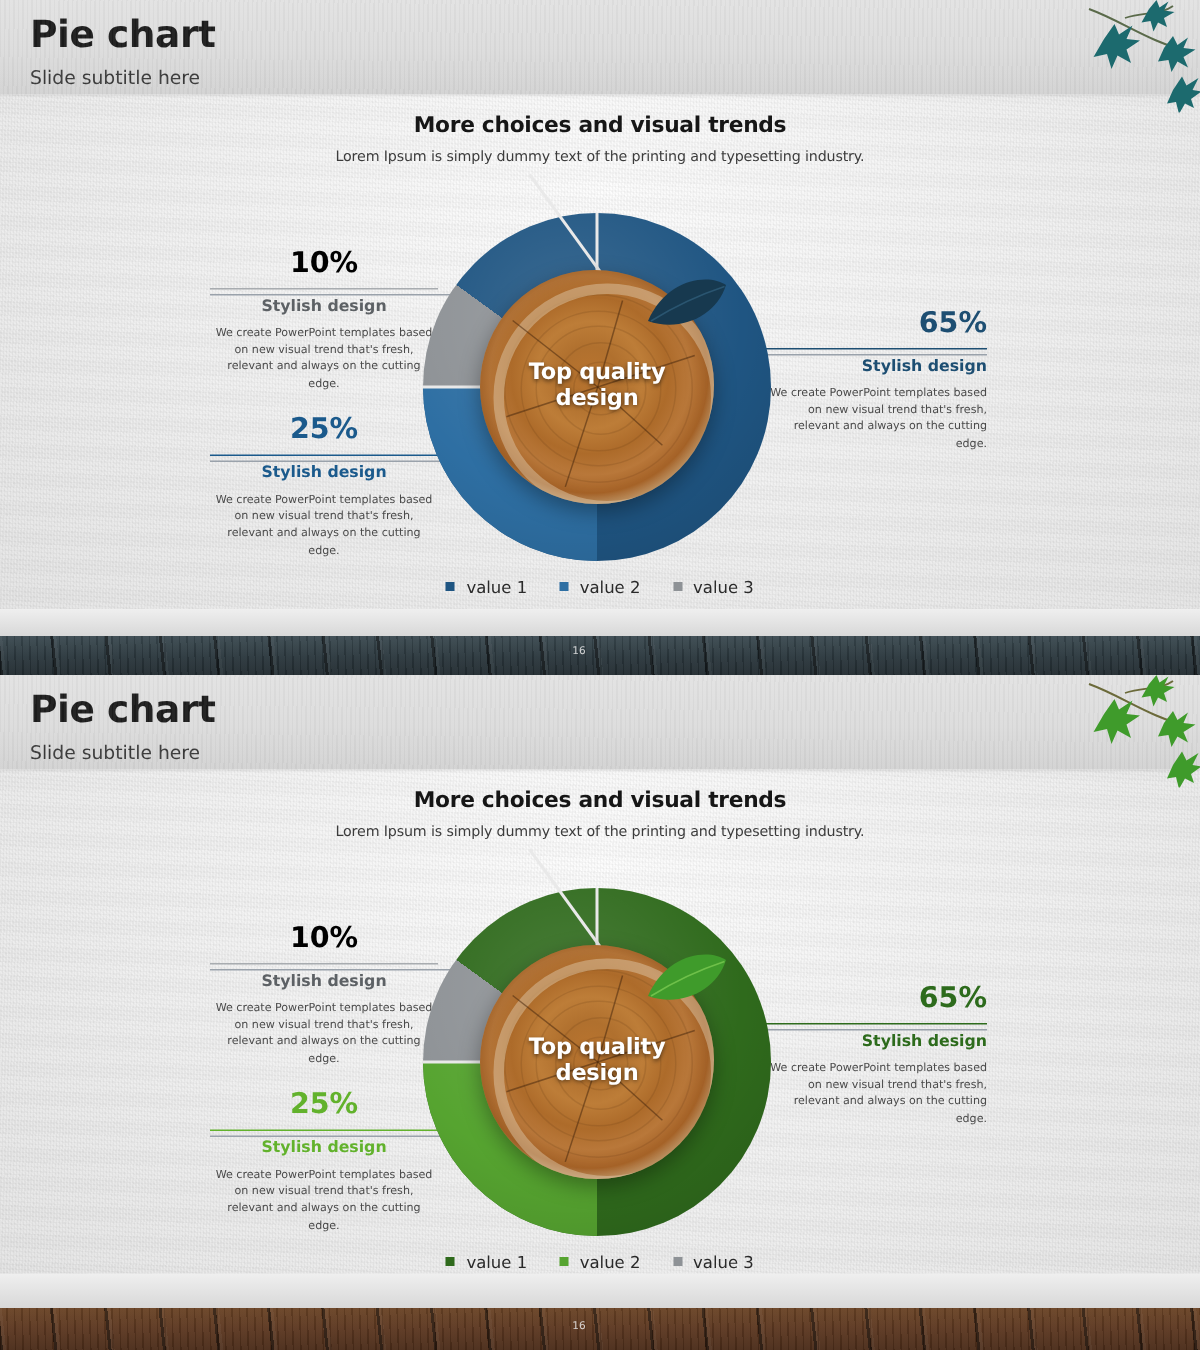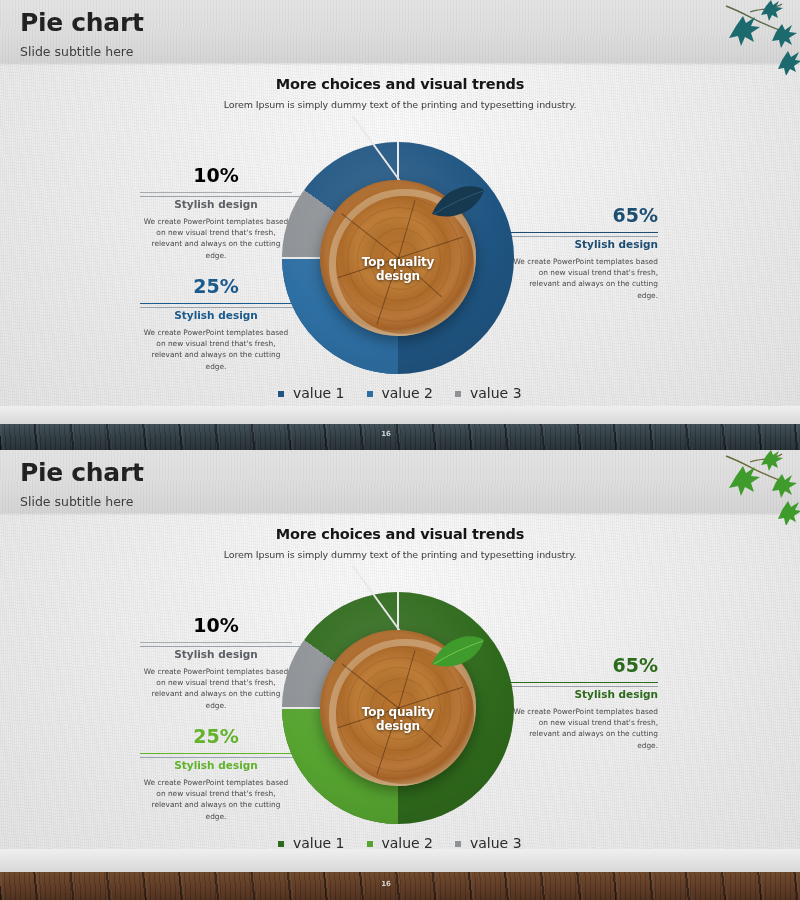--- a/index.html
+++ b/index.html
@@ -80,48 +80,48 @@
         #b9742f 0%, #b0702e 16%, #bd7d38 30%, #ad6b2a 44%, #b9783a 56%,
         #a96529 66%, #cfa778 74%, #e6d7bd 80%, #efe6d2 88%, #d9c9ac 96%, #c9b695 100%);
     box-shadow:0 5px 14px rgba(0,0,0,.35), inset 0 0 18px rgba(90,50,15,.25);
   }
   .rings{position:absolute;inset:0;border-radius:inherit;overflow:hidden;opacity:.55;}
   .rings span{position:absolute;border-radius:50%;border:1px solid rgba(96,55,20,.32);}
   .cracks{position:absolute;inset:0;border-radius:inherit;overflow:hidden;}
   .cracks i{position:absolute;left:50%;top:50%;width:1px;background:rgba(74,41,14,.55);transform-origin:50% 0;}
   .center-text{
     position:absolute;left:0;right:0;top:50%;transform:translateY(-52%);
-    text-align:center;color:#fff;font-weight:bold;font-size:12px;line-height:1.16;
-    text-shadow:0 1px 3px rgba(0,0,0,.55);letter-spacing:-.2px;margin-top:12px;
+    text-align:center;color:#fff;font-weight:bold;font-size:15px;line-height:1.16;
+    text-shadow:0 1px 3px rgba(0,0,0,.55);letter-spacing:-.2px;
   }
   .leaf{position:absolute;pointer-events:none;}
 
   
-  .legend{position:absolute;width:800px;left:0;text-align:center;font-size:14px;color:#2a2a2a;}
+  .legend{position:absolute;width:800px;left:0;text-align:center;font-size:11px;color:#2a2a2a;}
   .legend-item{display:inline-block;margin:0 9px;}
   .legend-swatch{display:inline-block;width:6px;height:6px;margin-right:4px;vertical-align:1px;}
 
   
   .skirting{position:absolute;left:0;width:800px;
     background:linear-gradient(180deg,#efefef 0%,#e6e6e6 40%,#d8d8d8 100%);}
   .floor{position:absolute;left:0;width:800px;overflow:hidden;}
   .floor.dark{
     background:linear-gradient(180deg,#3c4b52 0%,#2b373d 55%,#222c31 100%);
   }
   .floor.warm{
     background:linear-gradient(180deg,#6b4426 0%,#5a3620 55%,#4a2c19 100%);
   }
   .planks{position:absolute;inset:0;
     background-image:repeating-linear-gradient(84deg, rgba(0,0,0,.55) 0 2px, rgba(255,255,255,.05) 2px 4px, rgba(0,0,0,0) 4px 36px);
     opacity:.85;}
   .grain{position:absolute;inset:0;
     background-image:repeating-linear-gradient(88deg, rgba(0,0,0,.18) 0 1px, rgba(255,255,255,.06) 1px 5px);
     opacity:.6;}
   .page-num{position:absolute;left:0;width:772px;text-align:center;
-    font-size:7px;color:#e9e9e9;opacity:.85;font-weight:bold;}
+    font-size:7px;color:#e9e9e9;opacity:.85;font-weight:normal;}
 </style>
 </head>
 <body>
 
 <div class="deck">
 
   <div class="slide slide-1">
     <div class="wall"></div>
 
     <div class="header">

